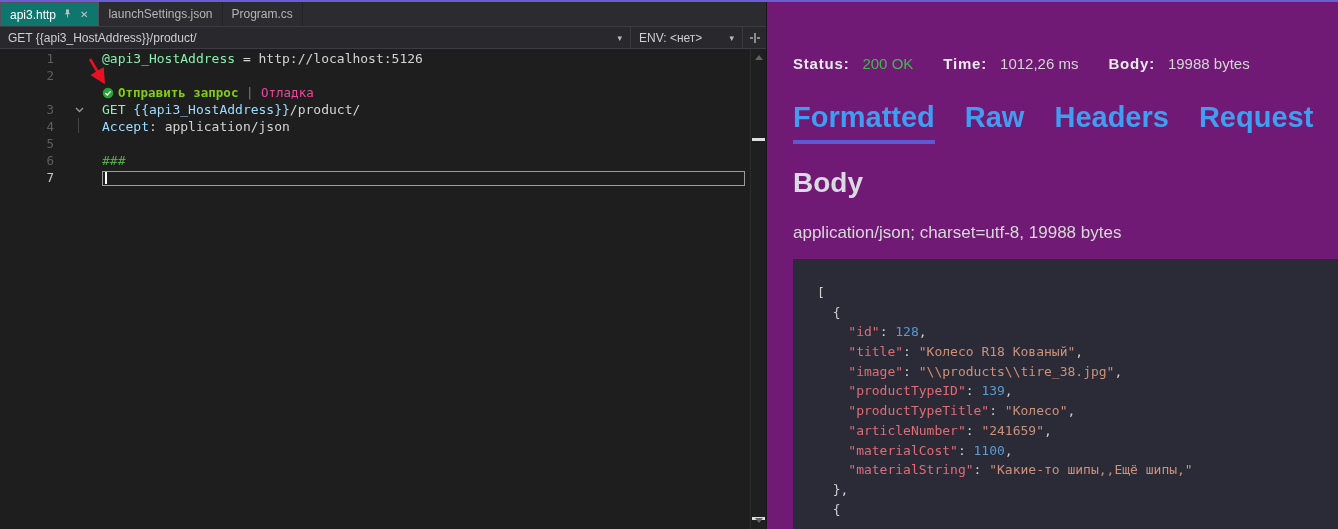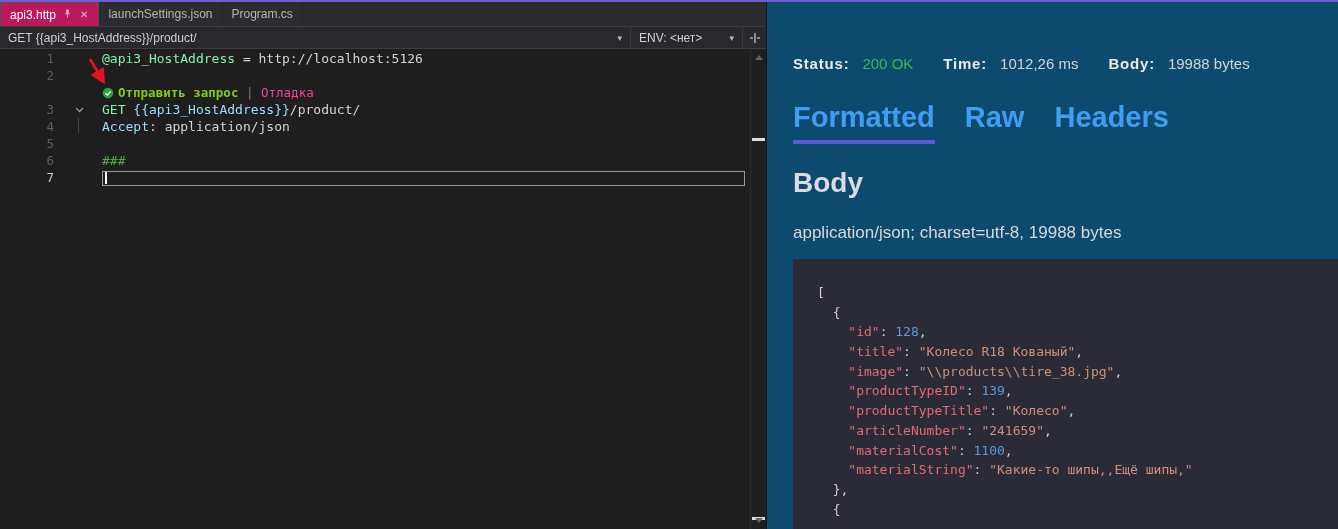--- a/index.html
+++ b/index.html
@@ -3,21 +3,21 @@
 <meta charset="utf-8">
 <style>
   * { box-sizing: border-box; }
   body { margin:0; background:#141417; font-family:"Liberation Sans",sans-serif; }
   .app { position:relative; width:1338px; height:529px; display:flex; border-top:2px solid #6a5ed2; overflow:hidden; }
 
   
   .left { width:766px; display:flex; flex-direction:column; background:#1e1e1e; flex-shrink:0; }
   .tabstrip { height:24px; background:#2c2c30; display:flex; flex-shrink:0; align-items:stretch; }
   .tab { display:flex; align-items:center; gap:6px; padding:0 9px; font-size:12px; color:#b5b5b5; border-right:1px solid #232327; cursor:pointer; }
-  .tab.active { background:#be185d; color:#ffffff; border:1px solid #52525c; border-bottom:none; }
+  .tab.active { background:#0f766e; color:#ffffff; border:1px solid #52525c; border-bottom:none; }
   .tab .xbtn { font-size:10px; color:#c8c8c8; padding:0 1px; }
 
   .toolbar { height:23px; flex-shrink:0; background:#28282d; border-top:1px solid #3c3c42; border-bottom:1px solid #3c3c42; display:flex; align-items:center; font-size:12px; color:#cfcfd2; }
   .dd { height:100%; display:flex; align-items:center; justify-content:space-between; padding:0 8px; border-right:1px solid #3a3a40; cursor:pointer; }
   .dd.req { width:631px; }
   .dd.env { width:112px; }
   .chev { font-size:9px; color:#bdbdbd; margin-left:8px; }
   .split-icon { flex:1; display:flex; align-items:center; justify-content:center; cursor:pointer; }
 
   .editor { flex:1; position:relative; background:#1e1e1e; font-family:"DejaVu Sans Mono","Liberation Mono",monospace; font-size:13px; padding-top:1px; overflow:hidden; }
@@ -39,21 +39,21 @@
 
   .arrow { position:absolute; left:70px; top:2px; pointer-events:none; }
 
   .scrollbar { position:absolute; right:0; top:0; bottom:0; width:16px; background:#1f1f1f; border-left:1px solid #2c2c2c; }
   .sb-up { position:absolute; top:6px; left:4px; width:0; height:0; border-left:4px solid transparent; border-right:4px solid transparent; border-bottom:5px solid #63636a; }
   .sb-down { position:absolute; bottom:6px; left:4px; width:0; height:0; border-left:4px solid transparent; border-right:4px solid transparent; border-top:5px solid #63636a; }
   .sbm { position:absolute; left:1px; right:1px; height:3px; background:#dedede; }
   .sbm1 { top:89px; } .sbm2 { bottom:9px; }
 
   
-  .right { flex:1; background:#0c4a6e; border-left:1px solid #17171c; padding-left:26px; display:flex; flex-direction:column; overflow:hidden; }
+  .right { flex:1; background:#701a75; border-left:1px solid #17171c; padding-left:26px; display:flex; flex-direction:column; overflow:hidden; }
   .status-row { margin-top:53px; display:flex; align-items:baseline; font-size:15px; flex-shrink:0; }
   .st-label { font-weight:700; letter-spacing:0.8px; color:#eaeaea; }
   .st-label.g2 { margin-left:30px; }
   .st-green { color:#3fb950; margin-left:13px; }
   .st-val { color:#d4d4d4; margin-left:13px; }
 
   .resp-tabs { margin-top:29px; display:flex; gap:30px; font-size:29px; font-weight:700; color:#419df2; flex-shrink:0; }
   .rtab { padding-bottom:6px; cursor:pointer; }
   .rtab.ractive { border-bottom:4px solid #5a5ad8; }
 
@@ -181,20 +181,21 @@
       <span class="st-label g2">Time:</span>
       <span class="st-val">1012,26 ms</span>
       <span class="st-label g2">Body:</span>
       <span class="st-val">19988 bytes</span>
     </div>
 
     <div class="resp-tabs" id="resp-tabs">
         <div class="rtab ractive">Formatted</div>
         <div class="rtab">Raw</div>
         <div class="rtab">Headers</div>
+        <div class="rtab">Request</div>
       </div>
 
     <div class="body-heading">Body</div>
     <div class="content-type">application/json; charset=utf-8, 19988 bytes</div>
 
     <div class="json-box">
       <div id="json-lines">
           <div class="jline"><span class="jt-pn">[</span></div>
           <div class="jline"><span class="jt-pn">  {</span></div>
           <div class="jline"><span class="jt-pn">    </span><span class="jt-key">"id"</span><span class="jt-pn">: </span><span class="jt-num">128</span><span class="jt-pn">,</span></div>

